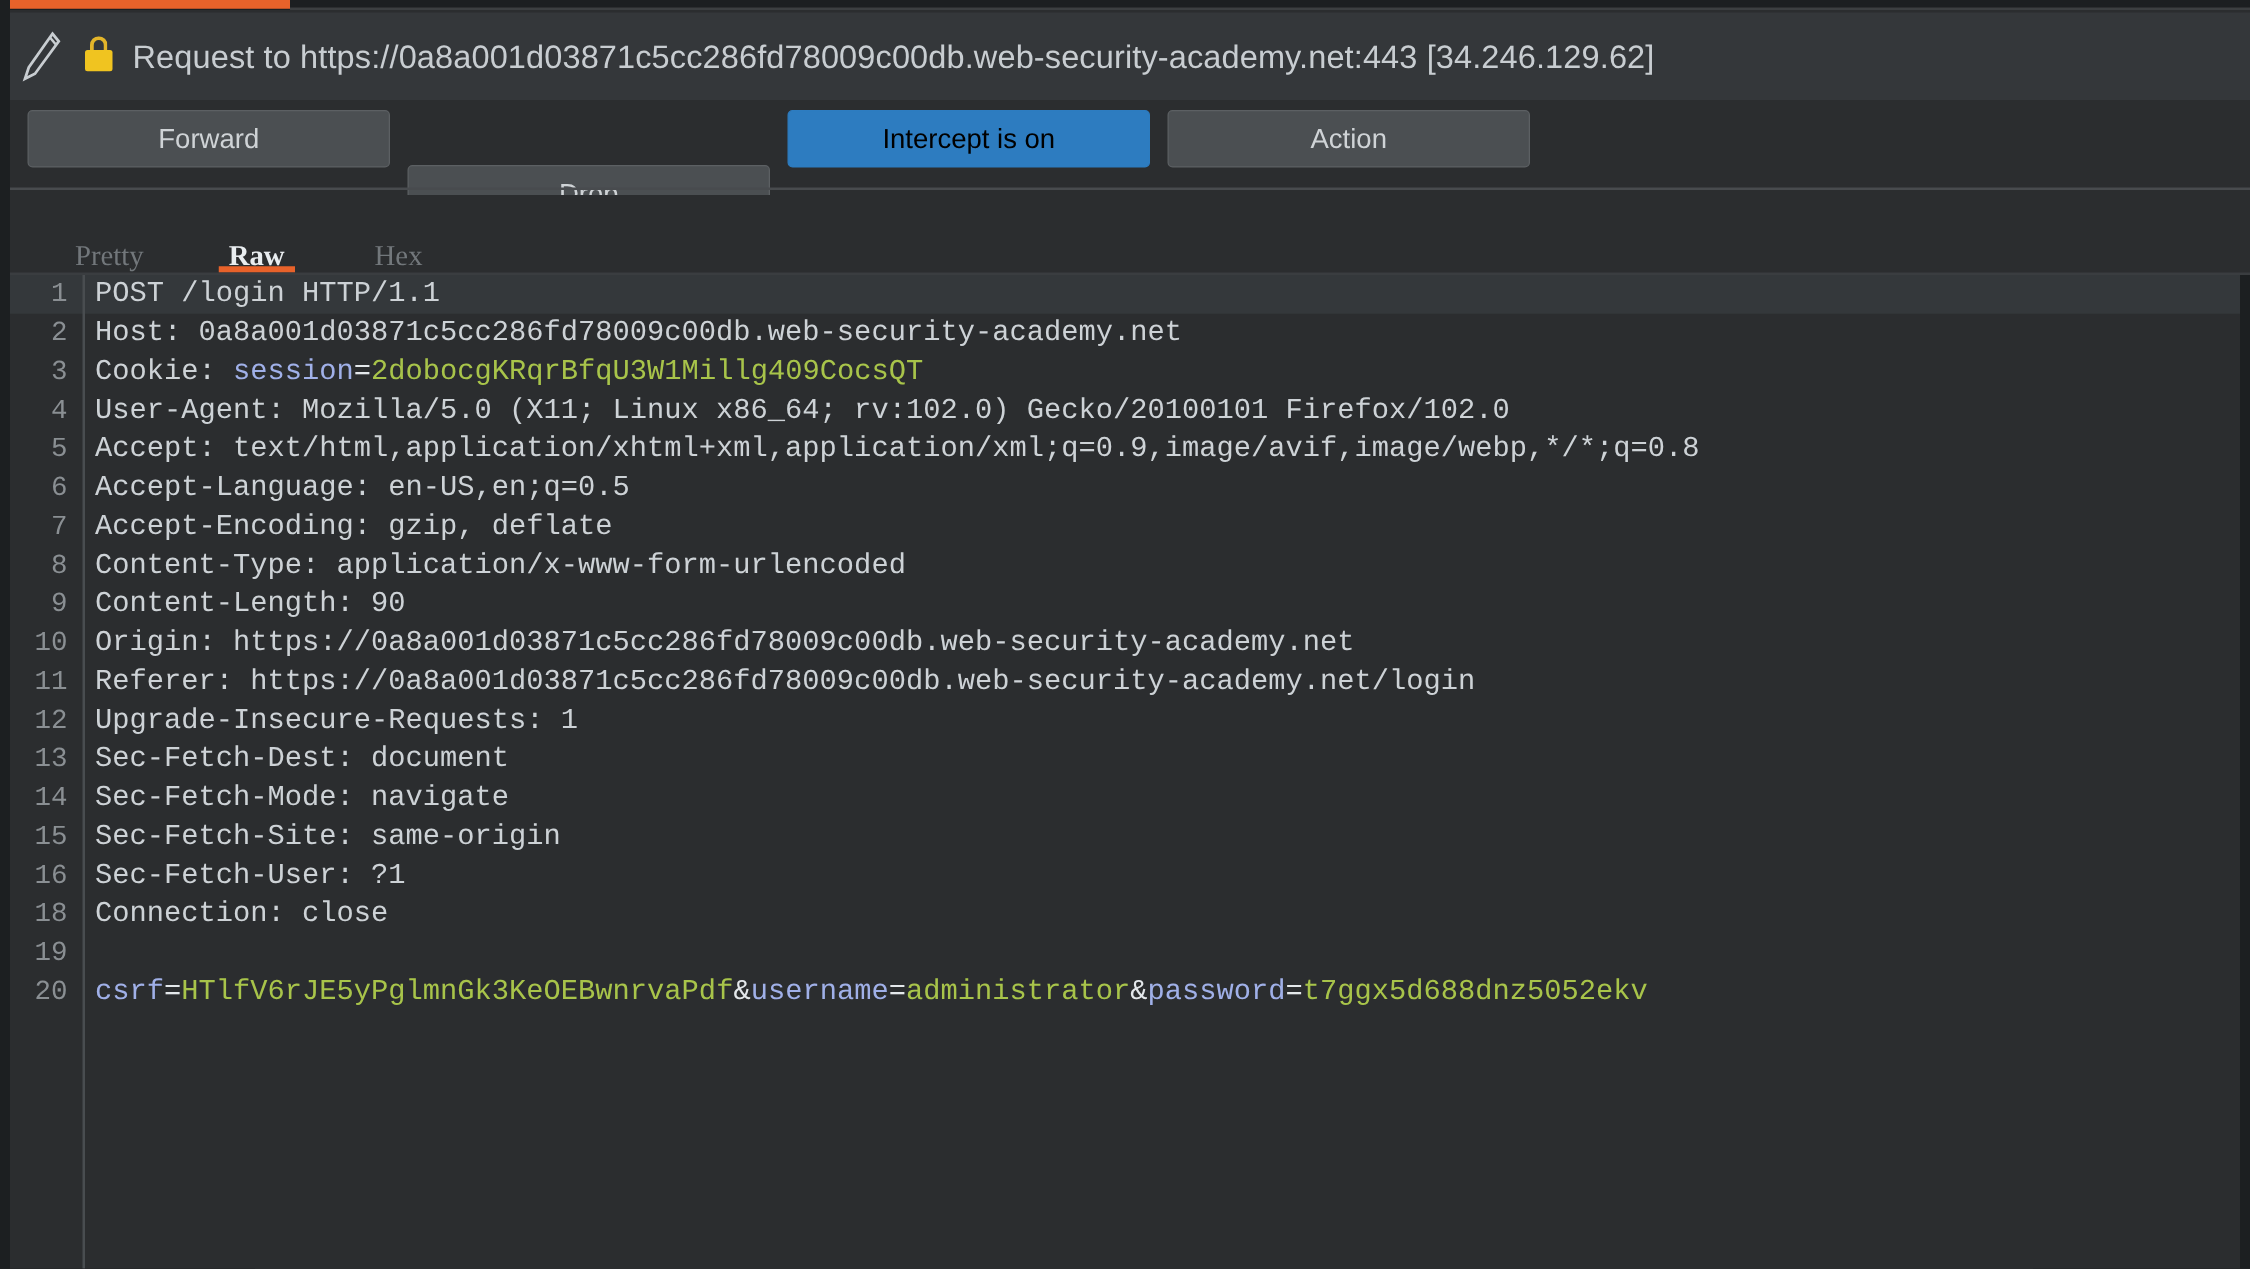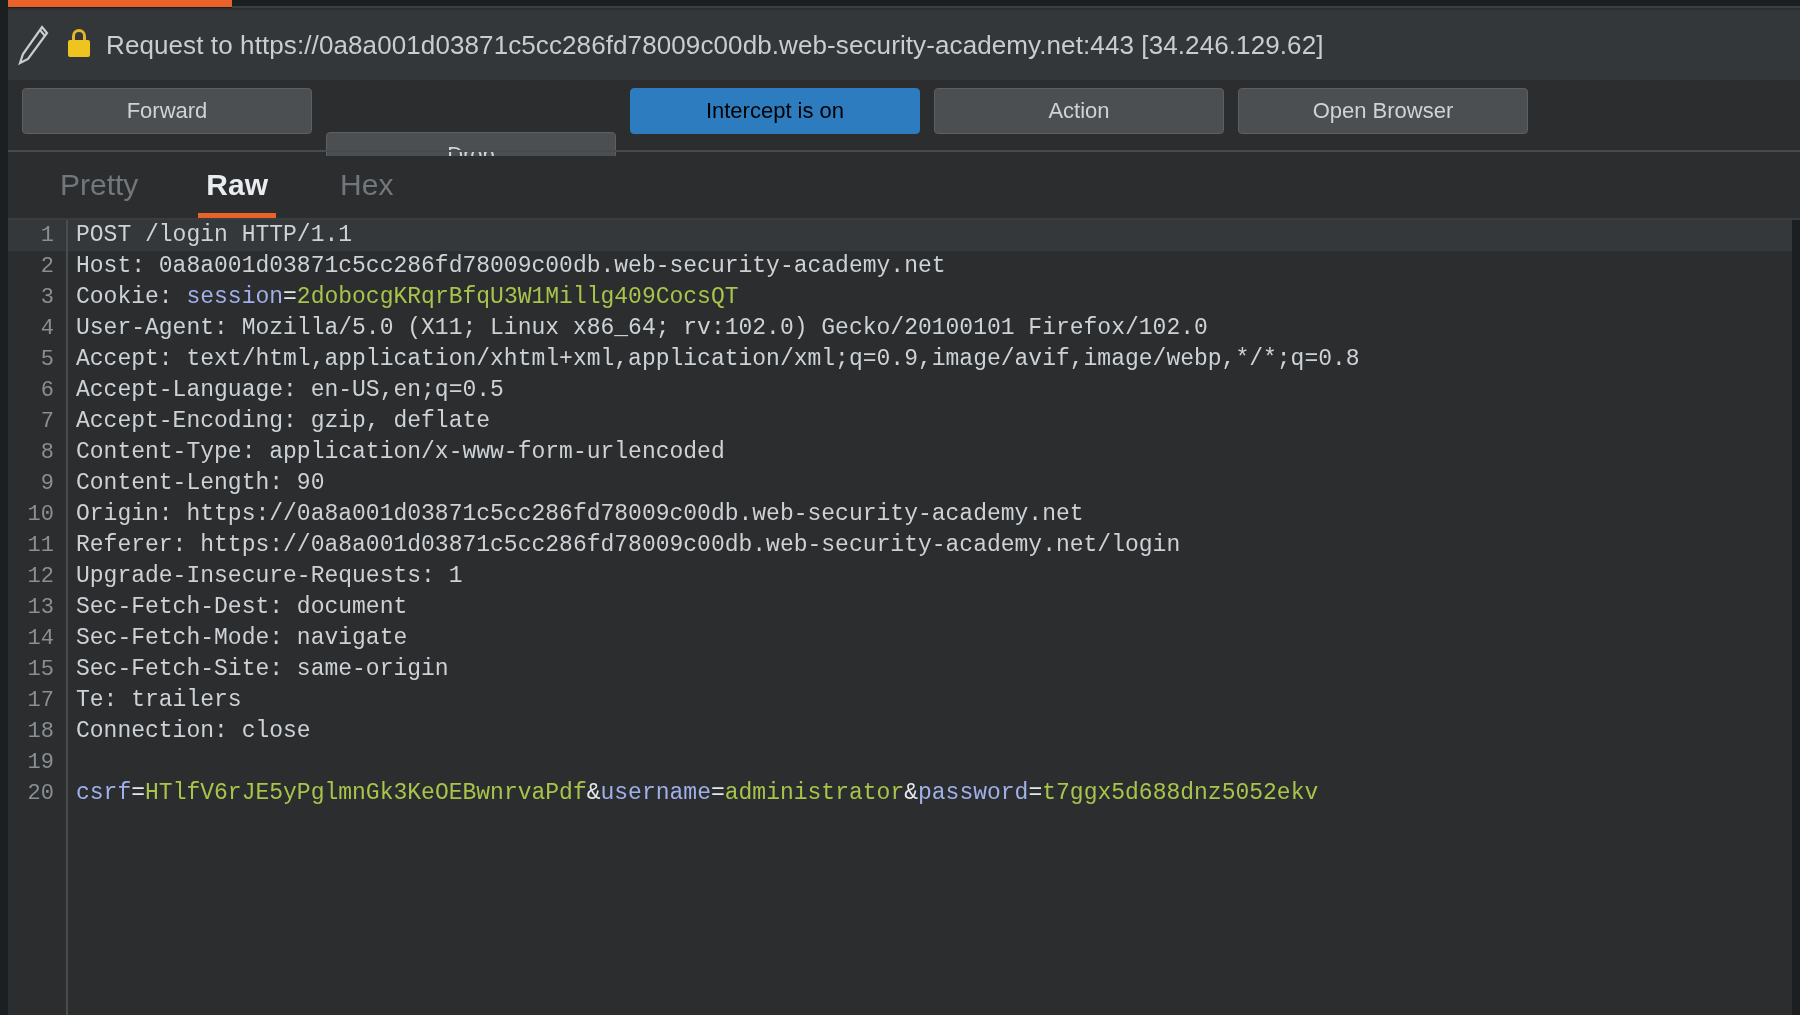--- a/index.html
+++ b/index.html
@@ -78,22 +78,22 @@
     background: #484b4e;
   }
 
   
   .view-tabs {
     position: absolute; top: 156px; left: 8px; width: 1792px; height: 62px;
     background: #2b2d2f; display: flex; align-items: flex-start; padding-top: 12px;
   }
   .vtab {
     position: relative; height: 50px; padding: 0 12px;
-    font-size: 30px; font-family: Liberation Sans, sans-serif;
-    display: flex; align-items: flex-start; cursor: pointer; user-select: none;
+    font-size: 23px; font-family: Liberation Serif, serif;
+    display: flex; align-items: flex-end; cursor: pointer; user-select: none;
   }
   .vtab.inactive { color: #72777b; }
   .vtab.active { color: #e9edf0; font-weight: bold; }
   .vtab .underline {
     position: absolute; left: 4px; right: 4px; bottom: 0; height: 5px; background: #e8622a;
   }
   #tab-pretty { margin-left: 40px; }
   #tab-raw { margin-left: 44px; }
   #tab-hex { margin-left: 48px; }
 
@@ -152,21 +152,20 @@
       <div class="lock-body"></div>
     </div>
     <div class="req-title">Request to https://0a8a001d03871c5cc286fd78009c00db.web-security-academy.net:443 [34.246.129.62]</div>
   </div>
 
   <div class="btn-row">
     <div class="btn w-forward">Forward</div>
     <div class="btn w-drop">Drop</div>
     <div class="btn w-intercept">Intercept is on</div>
     <div class="btn w-action">Action</div>
-    <div class="btn w-open">Open Browser</div>
   </div>
   <div class="btn-sep"></div>
 
   <div class="view-tabs">
     <div class="vtab inactive" id="tab-pretty">
       <span>Pretty</span>
     </div>
     <div class="vtab active" id="tab-raw">
       <span>Raw</span>
       <div class="underline"></div>
@@ -188,21 +187,21 @@
         <div class="code-row"><div class="gutter">6</div><div class="code-text"><span class="tok-name">Accept-Language: en-US,en;q=0.5</span></div></div>
         <div class="code-row"><div class="gutter">7</div><div class="code-text"><span class="tok-name">Accept-Encoding: gzip, deflate</span></div></div>
         <div class="code-row"><div class="gutter">8</div><div class="code-text"><span class="tok-name">Content-Type: application/x-www-form-urlencoded</span></div></div>
         <div class="code-row"><div class="gutter">9</div><div class="code-text"><span class="tok-name">Content-Length: 90</span></div></div>
         <div class="code-row"><div class="gutter">10</div><div class="code-text"><span class="tok-name">Origin: https://0a8a001d03871c5cc286fd78009c00db.web-security-academy.net</span></div></div>
         <div class="code-row"><div class="gutter">11</div><div class="code-text"><span class="tok-name">Referer: https://0a8a001d03871c5cc286fd78009c00db.web-security-academy.net/login</span></div></div>
         <div class="code-row"><div class="gutter">12</div><div class="code-text"><span class="tok-name">Upgrade-Insecure-Requests: 1</span></div></div>
         <div class="code-row"><div class="gutter">13</div><div class="code-text"><span class="tok-name">Sec-Fetch-Dest: document</span></div></div>
         <div class="code-row"><div class="gutter">14</div><div class="code-text"><span class="tok-name">Sec-Fetch-Mode: navigate</span></div></div>
         <div class="code-row"><div class="gutter">15</div><div class="code-text"><span class="tok-name">Sec-Fetch-Site: same-origin</span></div></div>
-        <div class="code-row"><div class="gutter">17</div><div class="code-text"><span class="tok-name">Te: trailers</span></div></div>
+        <div class="code-row"><div class="gutter">16</div><div class="code-text"><span class="tok-name">Sec-Fetch-User: ?1</span></div></div>
         <div class="code-row"><div class="gutter">18</div><div class="code-text"><span class="tok-name">Connection: close</span></div></div>
         <div class="code-row"><div class="gutter">19</div><div class="code-text"><span class="tok-name"></span></div></div>
         <div class="code-row"><div class="gutter">20</div><div class="code-text"><span class="tok-key">csrf</span><span class="tok-eq">=</span><span class="tok-val">HTlfV6rJE5yPglmnGk3KeOEBwnrvaPdf</span><span class="tok-eq">&amp;</span><span class="tok-key">username</span><span class="tok-eq">=</span><span class="tok-val">administrator</span><span class="tok-eq">&amp;</span><span class="tok-key">password</span><span class="tok-eq">=</span><span class="tok-val">t7ggx5d688dnz5052ekv</span></div></div>
       </div>
   </div>
   <div class="vscroll"></div>
 
 </div>
 
 </body></html>

